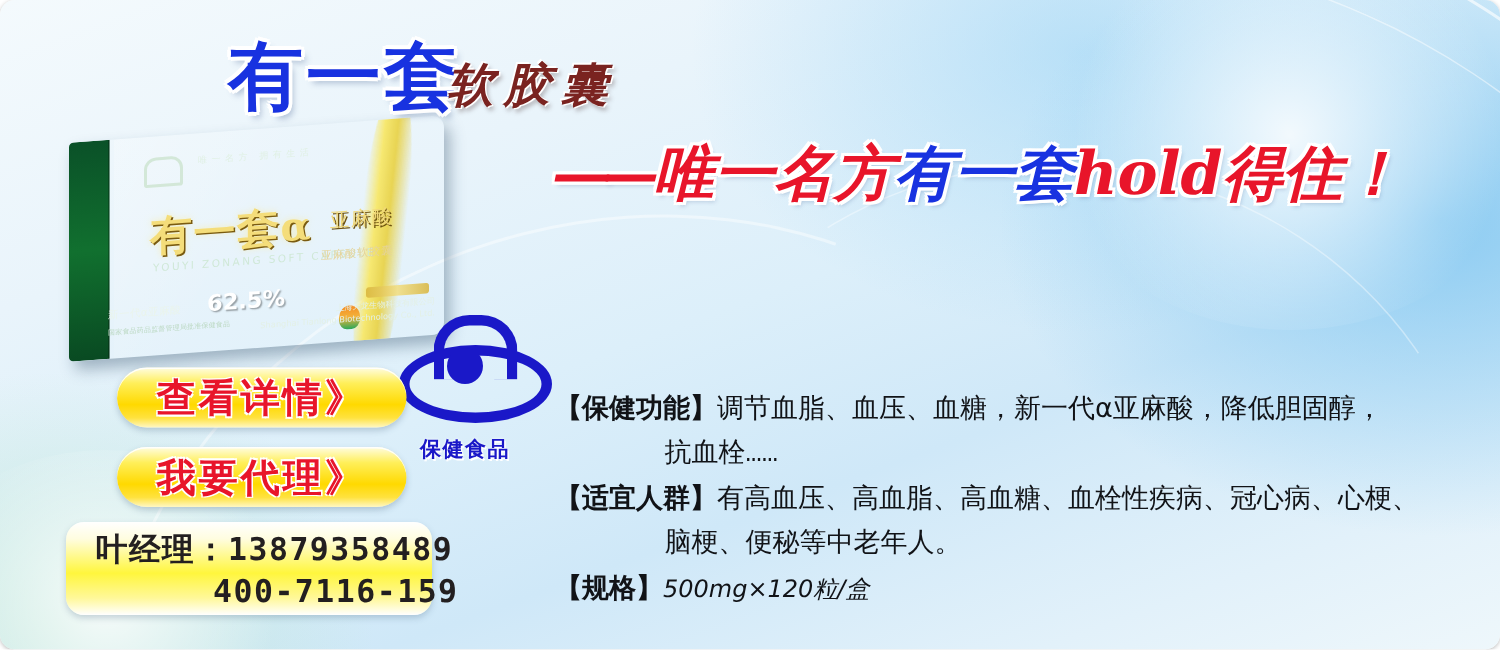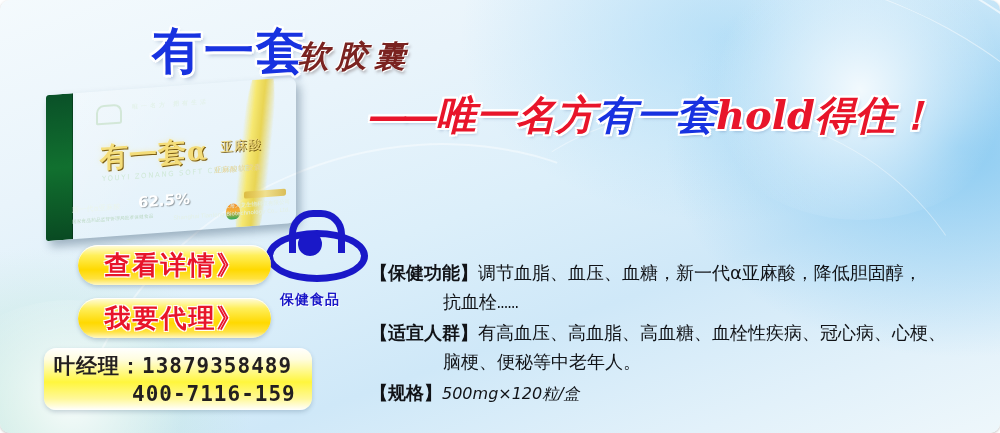--- a/index.html
+++ b/index.html
@@ -146,25 +146,25 @@
   .cta span{
     font-size:26px;font-weight:bold;letter-spacing:2px;color:#e8152a;
     font-family:"DejaVu Sans","Liberation Sans",sans-serif;
     text-shadow:1px 1px 0 #fff,-1px -1px 0 #fff,1px -1px 0 #fff,-1px 1px 0 #fff;
   }
   #cta-detail{top:245px;}
   #cta-agent{top:298px;}
 
   
   #contact{
-    position:absolute;left:44px;top:348px;width:268px;height:62px;
+    position:absolute;left:44px;top:348px;width:244px;height:62px;
     border-radius:12px;
     background:linear-gradient(180deg,#ffffff 0%,#fffde0 18%,#fff63d 55%,#fff89a 82%,#ffffff 100%);
     box-shadow:0 2px 4px rgba(60,90,120,.25);
-    padding:4px 0 0 0;box-sizing:border-box;
+    padding:4px 0 0 10px;box-sizing:border-box;
   }
   #contact .line{
     font-size:21px;font-weight:bold;color:#231f20;letter-spacing:1px;
     font-family:"DejaVu Sans Mono","Liberation Mono",monospace;
     line-height:28px;white-space:nowrap;
   }
   #contact .l1{padding-left:10px;}
   #contact .l2{padding-left:88px;}
   #contact .l1 .nm{font-family:"DejaVu Sans","Liberation Sans",sans-serif;}
 

